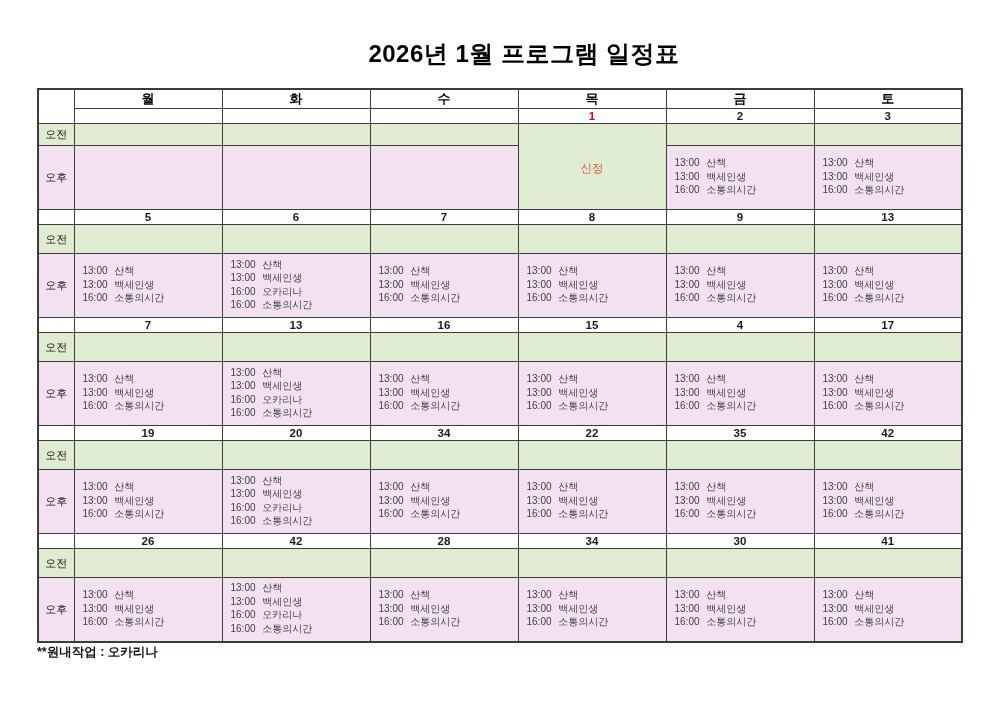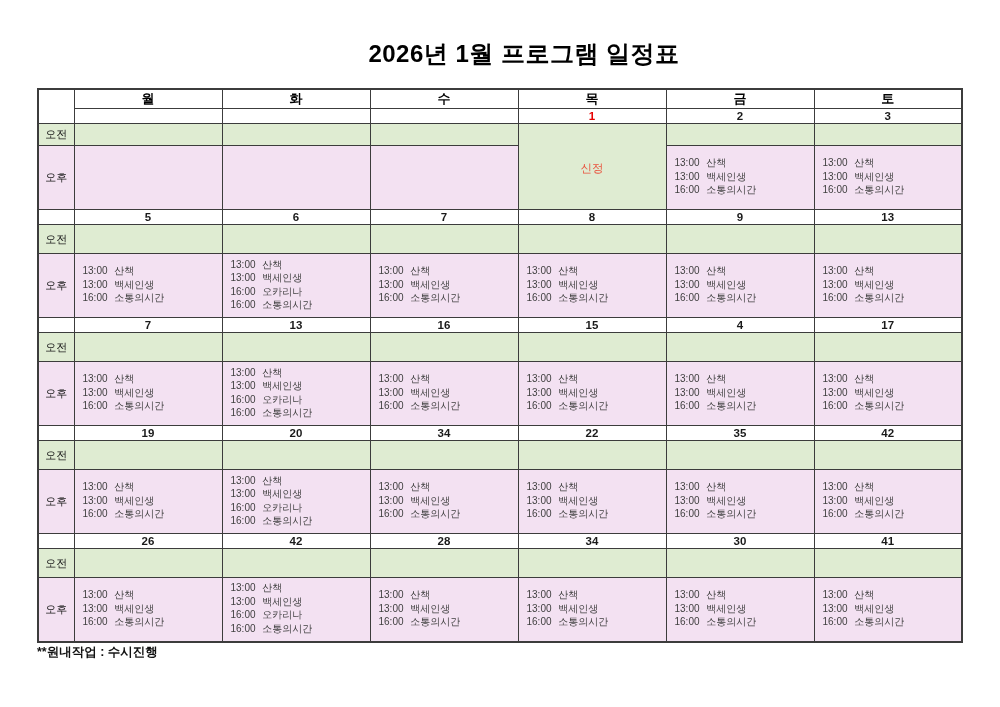--- a/index.html
+++ b/index.html
@@ -324,13 +324,13 @@
         </td>
         <td class="pm-cell">
           <div class="pm-line">13:00 산책</div>
           <div class="pm-line">13:00 백세인생</div>
           <div class="pm-line">16:00 소통의시간</div>
         </td>
       </tr>
     </tbody>
 </table>
 
-<div class="footnote">**원내작업 : 수시진행</div>
+<div class="footnote">**원내작업 : 오카리나</div>
 
 </body></html>

